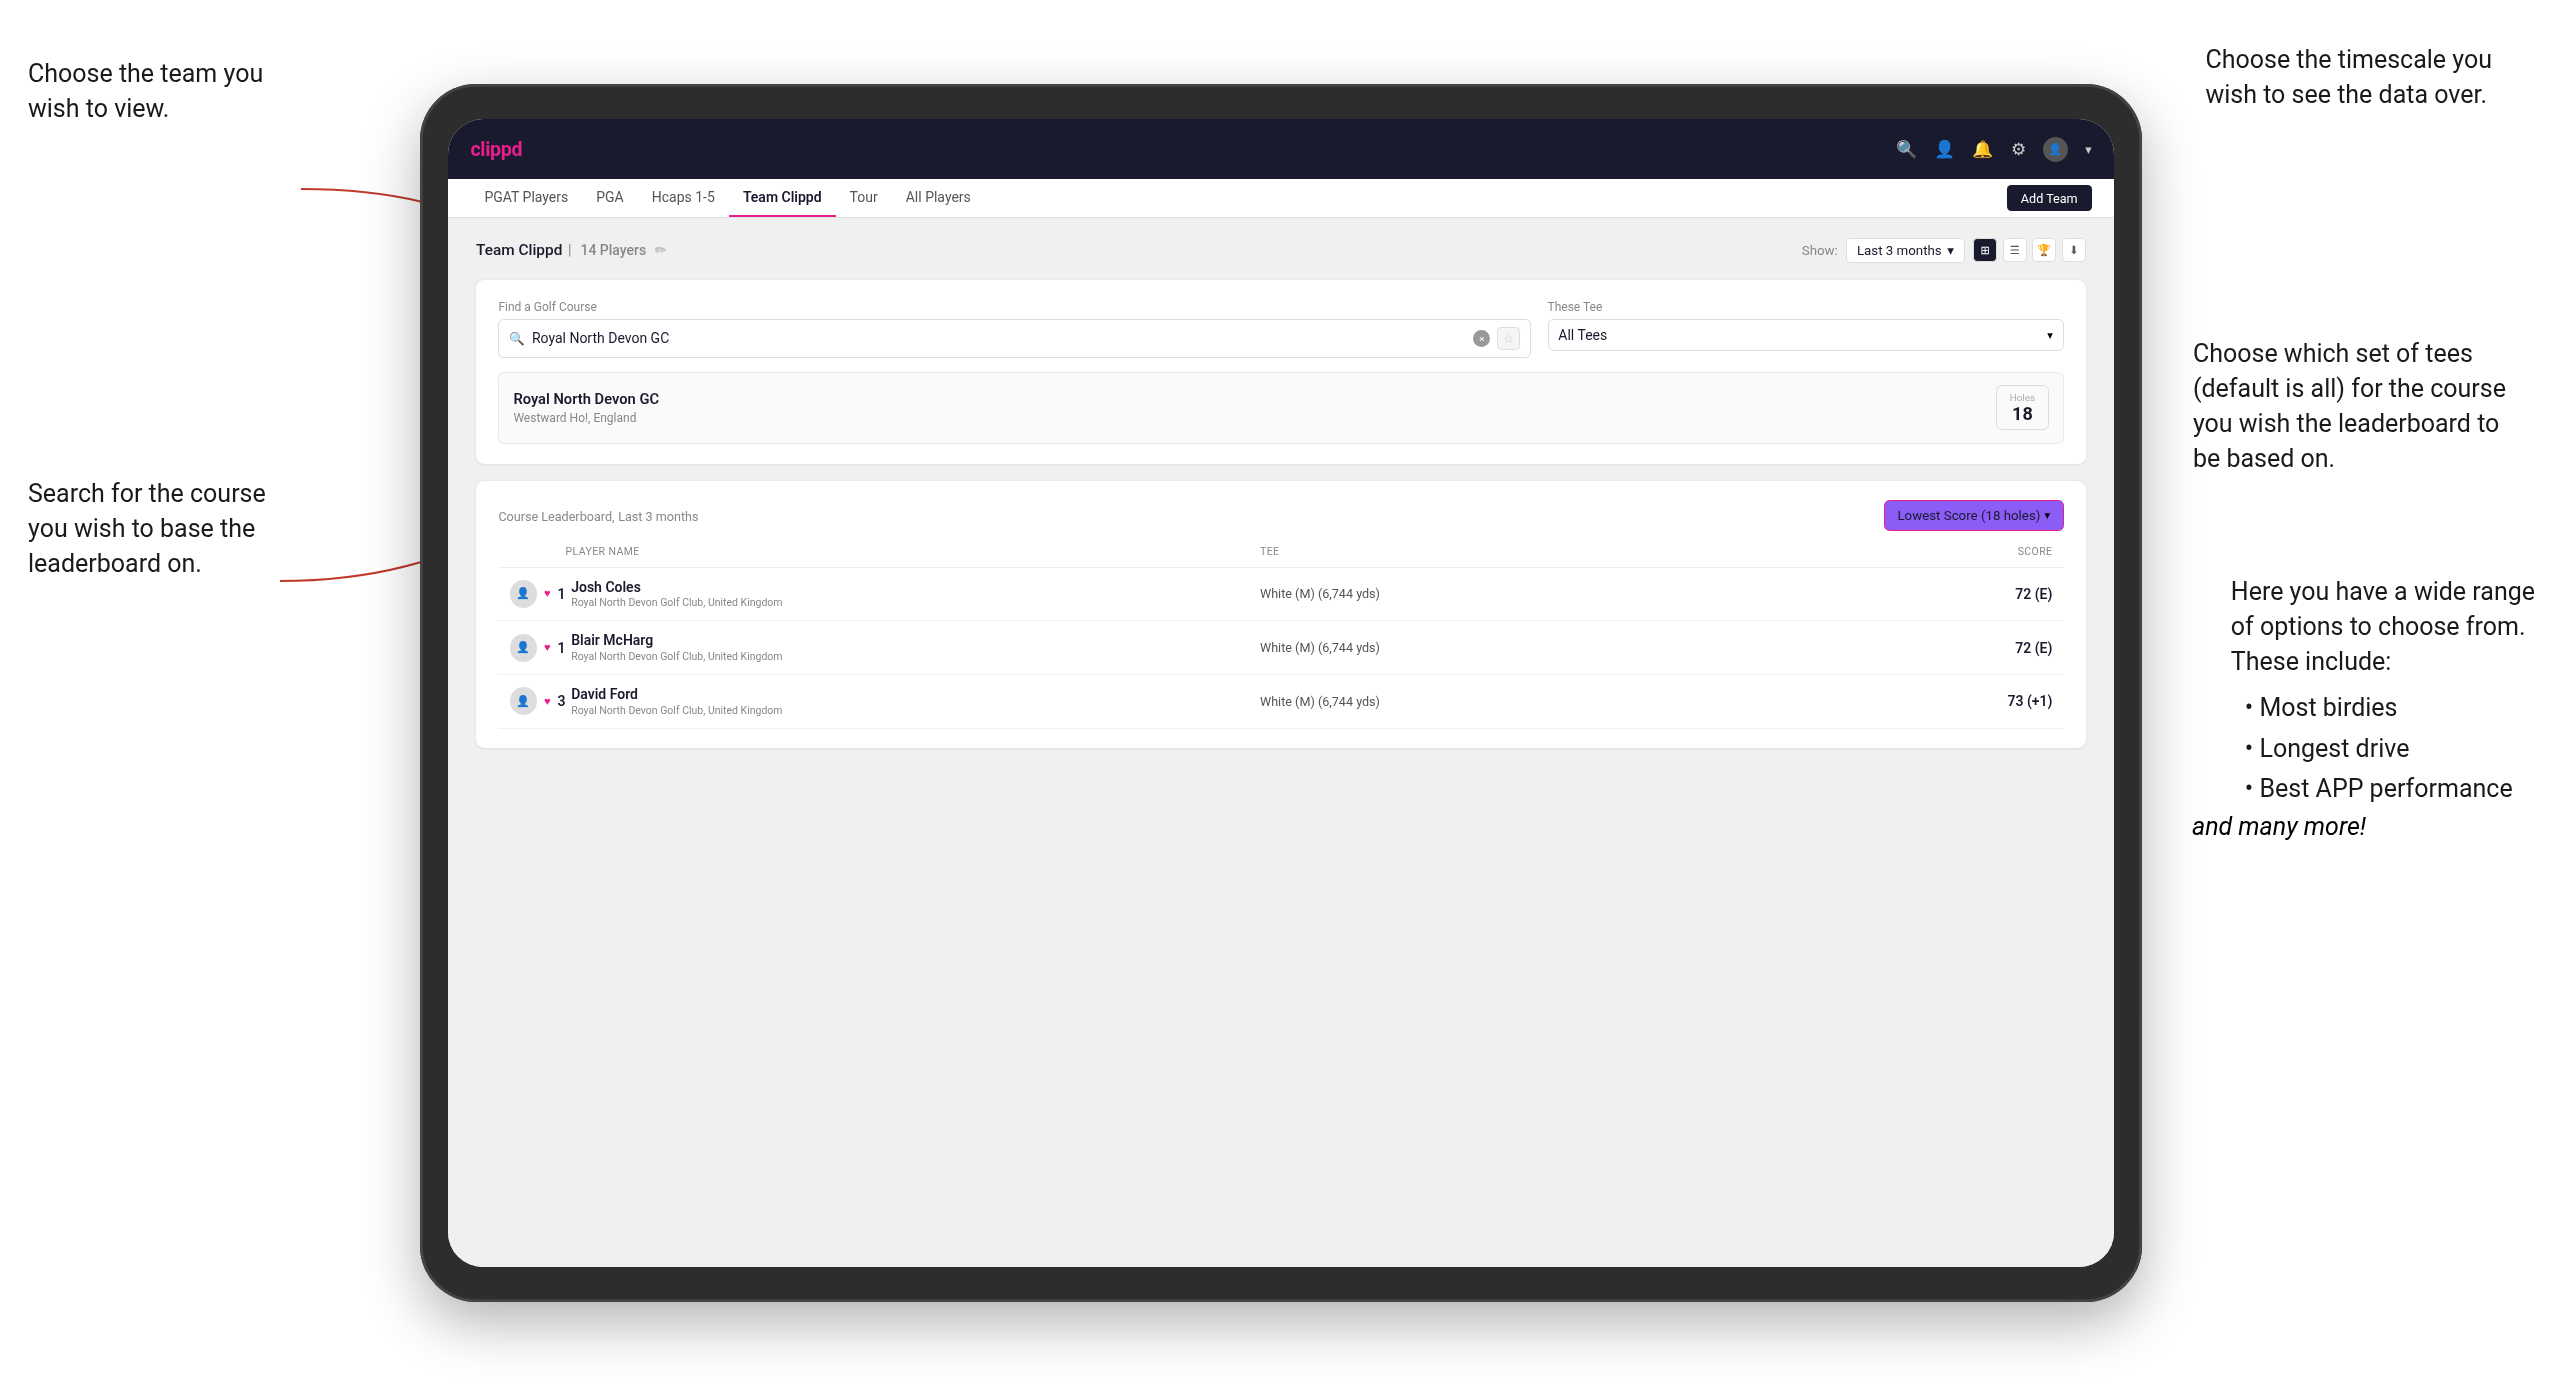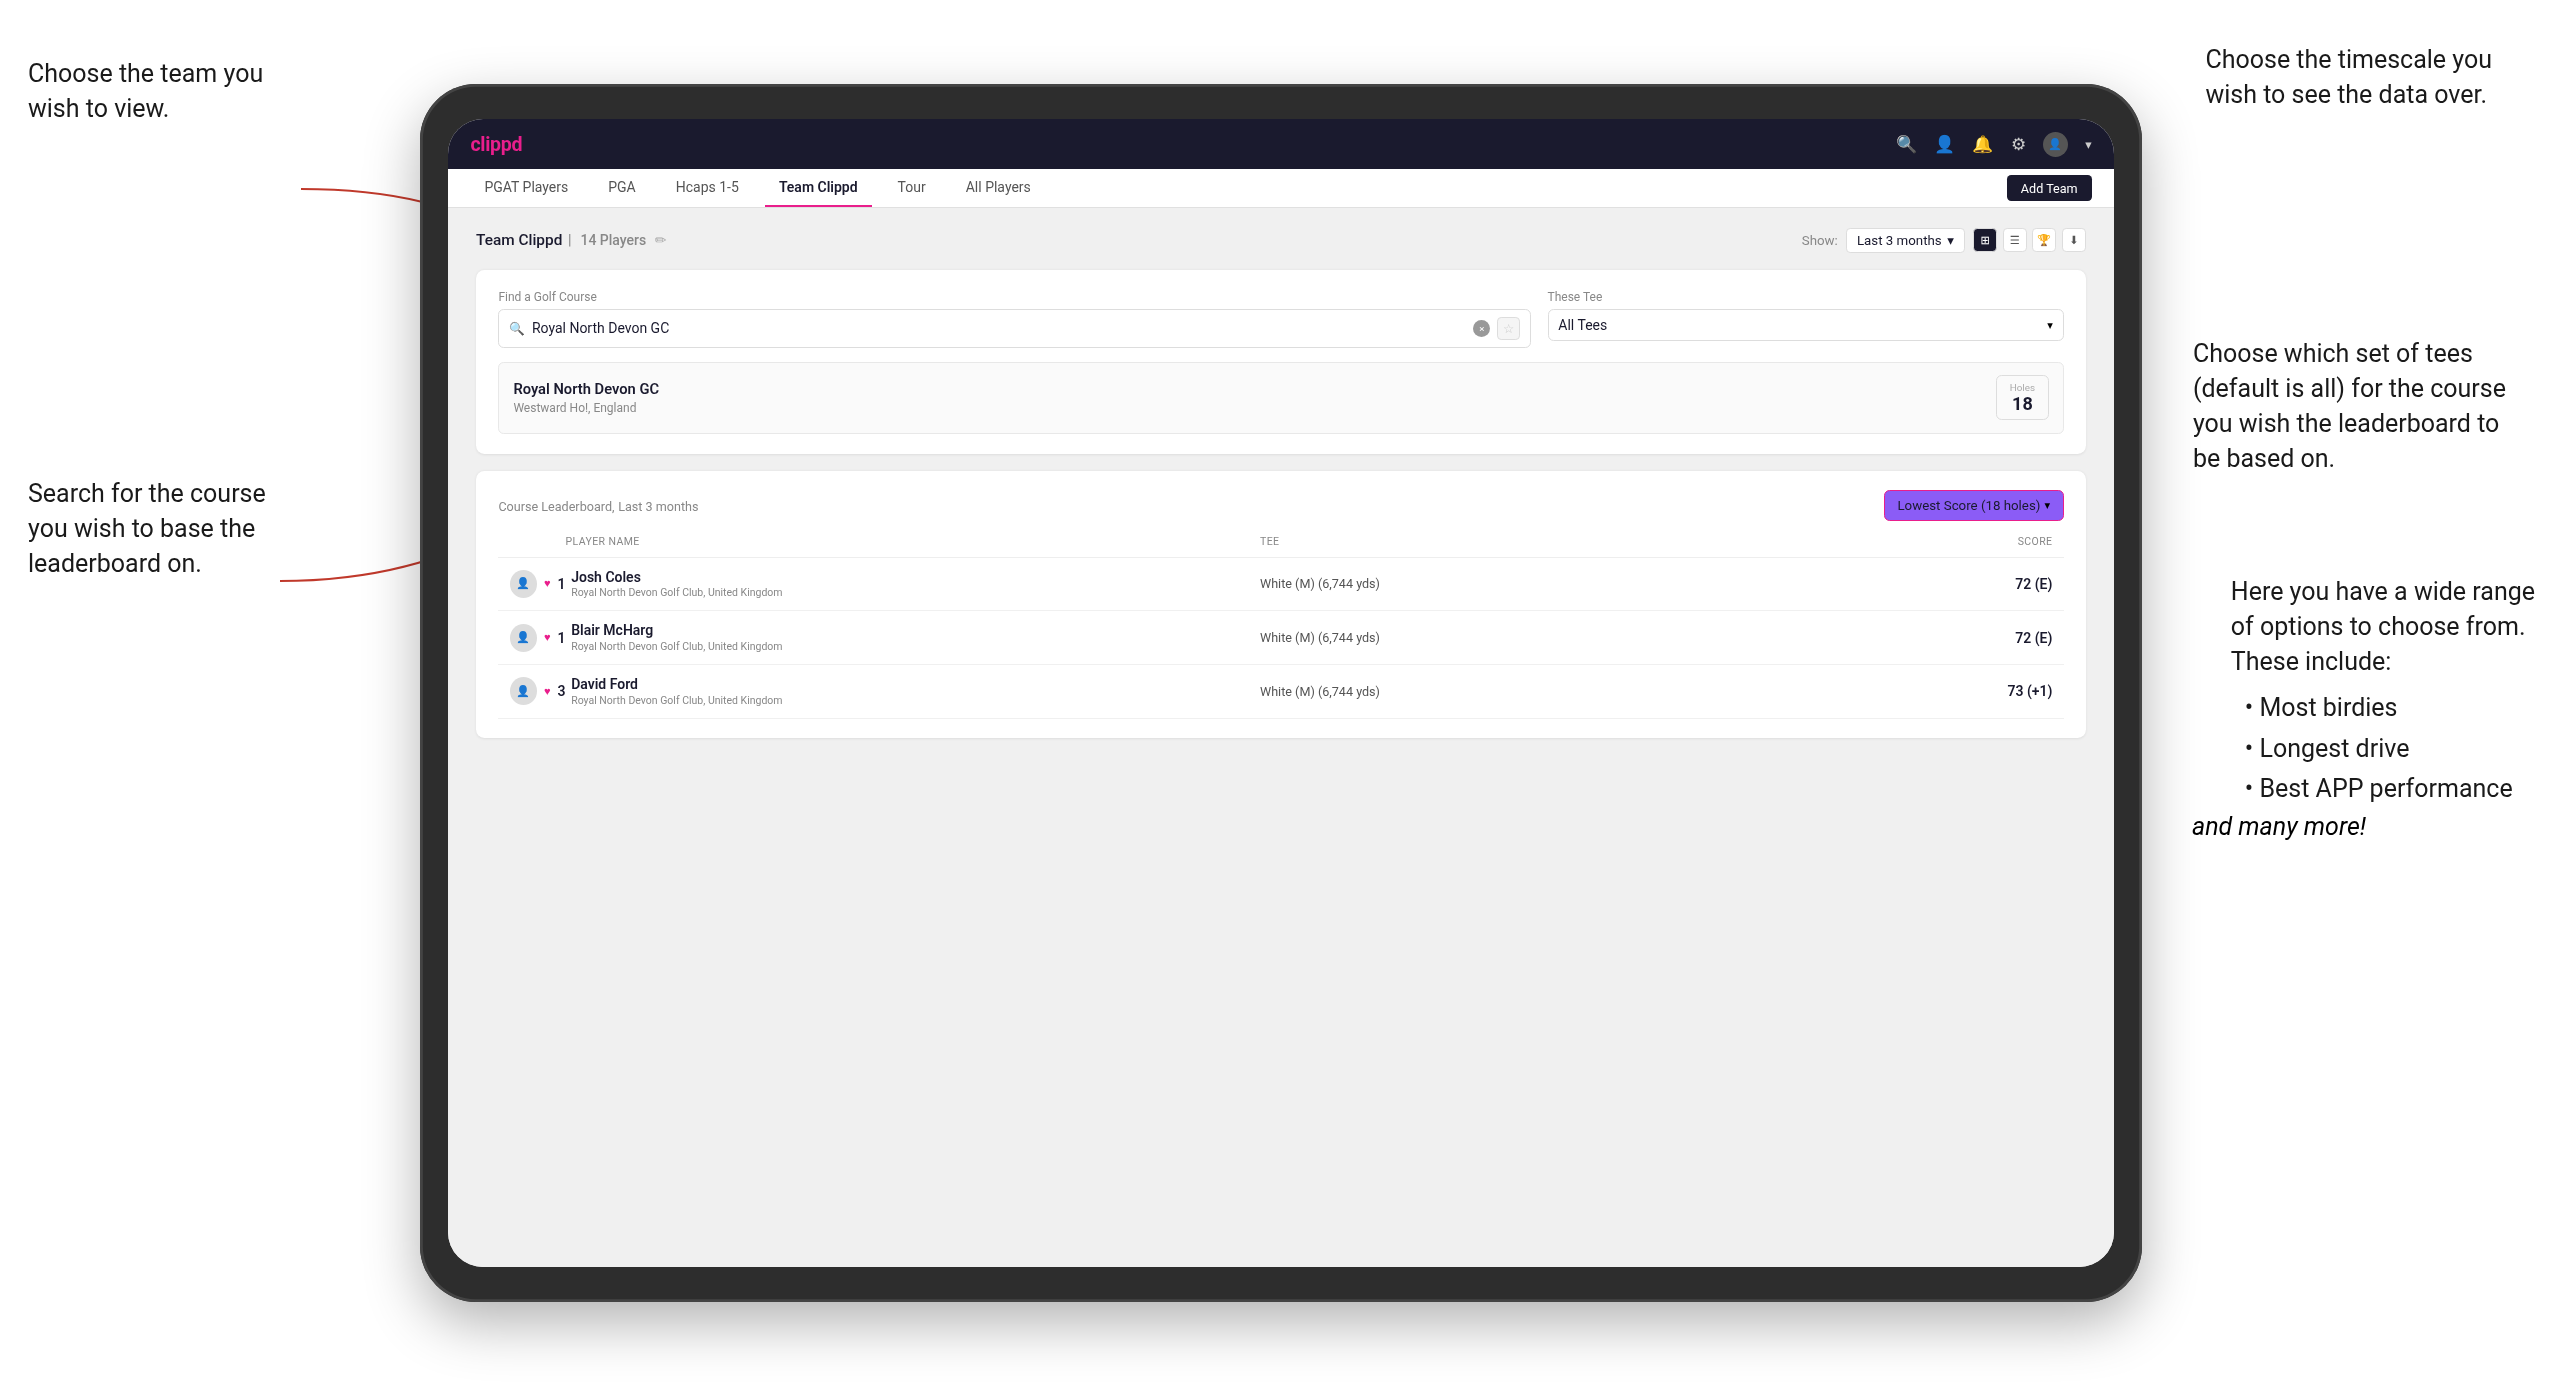--- a/index.html
+++ b/index.html
@@ -105,21 +105,21 @@
       background: #f5f5f5;
       border-radius: 35px;
       overflow: hidden;
       display: flex;
       flex-direction: column;
     }
 
     
     .navbar {
       background: #1a1a2e;
-      height: 50px;
+      height: 60px;
       display: flex;
       align-items: center;
       padding: 0 22.4px;
       flex-shrink: 0;
     }
 
     .navbar-logo {
       color: #e91e8c;
       font-size: 19.6px;
       font-weight: 700;
@@ -171,21 +171,21 @@
 
     
     .subnav {
       background: #ffffff;
       height: 39px;
       display: flex;
       align-items: center;
       padding: 0 22.4px;
       border-bottom: 0.7px solid #e0e0e0;
       flex-shrink: 0;
-      gap: 12px;
+      gap: 0;
     }
 
     .subnav-item {
       font-size: 14px;
       color: #555;
       padding: 0 14px;
       height: 100%;
       display: flex;
       align-items: center;
       cursor: pointer;

